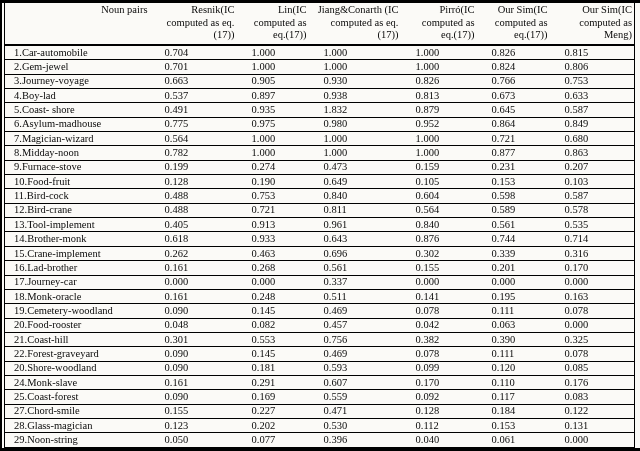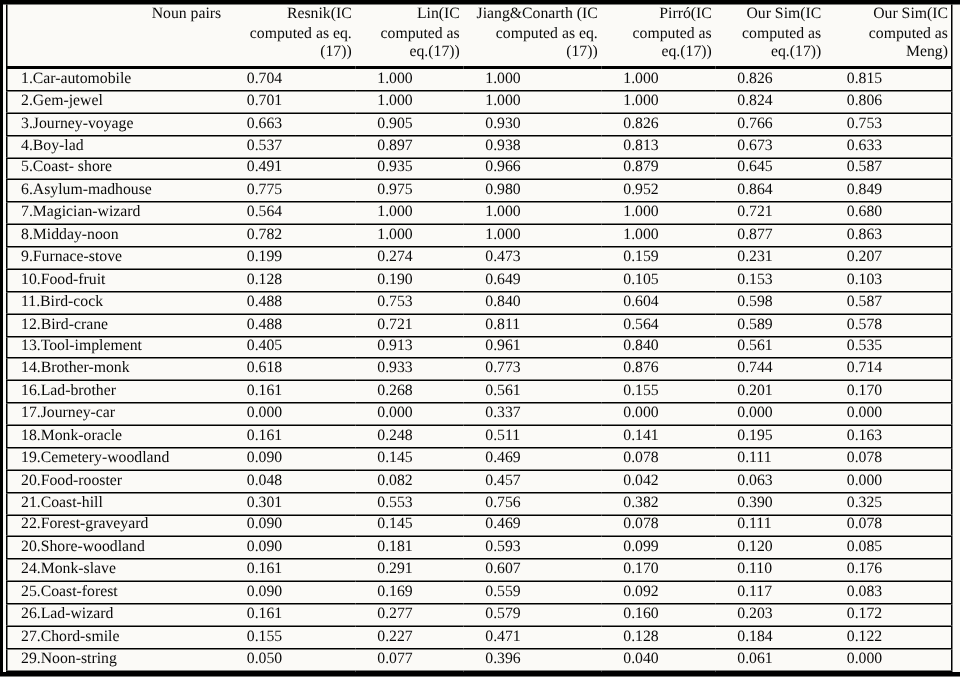--- a/index.html
+++ b/index.html
@@ -113,21 +113,21 @@
           <td class="num">0.897</td>
           <td class="num">0.938</td>
           <td class="num">0.813</td>
           <td class="num">0.673</td>
           <td class="num">0.633</td>
         </tr>
         <tr>
           <td class="first">5.Coast- shore</td>
           <td class="num">0.491</td>
           <td class="num">0.935</td>
-          <td class="num">0.966</td>
+          <td class="num">1.832</td>
           <td class="num">0.879</td>
           <td class="num">0.645</td>
           <td class="num">0.587</td>
         </tr>
         <tr>
           <td class="first">6.Asylum-madhouse</td>
           <td class="num">0.775</td>
           <td class="num">0.975</td>
           <td class="num">0.980</td>
           <td class="num">0.952</td>
@@ -194,24 +194,33 @@
           <td class="num">0.913</td>
           <td class="num">0.961</td>
           <td class="num">0.840</td>
           <td class="num">0.561</td>
           <td class="num">0.535</td>
         </tr>
         <tr>
           <td class="first">14.Brother-monk</td>
           <td class="num">0.618</td>
           <td class="num">0.933</td>
-          <td class="num">0.773</td>
+          <td class="num">0.643</td>
           <td class="num">0.876</td>
           <td class="num">0.744</td>
           <td class="num">0.714</td>
+        </tr>
+        <tr>
+          <td class="first">15.Crane-implement</td>
+          <td class="num">0.262</td>
+          <td class="num">0.463</td>
+          <td class="num">0.696</td>
+          <td class="num">0.302</td>
+          <td class="num">0.339</td>
+          <td class="num">0.316</td>
         </tr>
         <tr>
           <td class="first">16.Lad-brother</td>
           <td class="num">0.161</td>
           <td class="num">0.268</td>
           <td class="num">0.561</td>
           <td class="num">0.155</td>
           <td class="num">0.201</td>
           <td class="num">0.170</td>
         </tr>
@@ -290,38 +299,38 @@
         <tr>
           <td class="first">25.Coast-forest</td>
           <td class="num">0.090</td>
           <td class="num">0.169</td>
           <td class="num">0.559</td>
           <td class="num">0.092</td>
           <td class="num">0.117</td>
           <td class="num">0.083</td>
         </tr>
         <tr>
-          <td class="first">26.Lad-wizard</td>
-          <td class="num">0.161</td>
-          <td class="num">0.277</td>
-          <td class="num">0.579</td>
-          <td class="num">0.160</td>
-          <td class="num">0.203</td>
-          <td class="num">0.172</td>
-        </tr>
-        <tr>
           <td class="first">27.Chord-smile</td>
           <td class="num">0.155</td>
           <td class="num">0.227</td>
           <td class="num">0.471</td>
           <td class="num">0.128</td>
           <td class="num">0.184</td>
           <td class="num">0.122</td>
         </tr>
         <tr>
+          <td class="first">28.Glass-magician</td>
+          <td class="num">0.123</td>
+          <td class="num">0.202</td>
+          <td class="num">0.530</td>
+          <td class="num">0.112</td>
+          <td class="num">0.153</td>
+          <td class="num">0.131</td>
+        </tr>
+        <tr>
           <td class="first">29.Noon-string</td>
           <td class="num">0.050</td>
           <td class="num">0.077</td>
           <td class="num">0.396</td>
           <td class="num">0.040</td>
           <td class="num">0.061</td>
           <td class="num">0.000</td>
         </tr>
       </tbody>
   </table>

